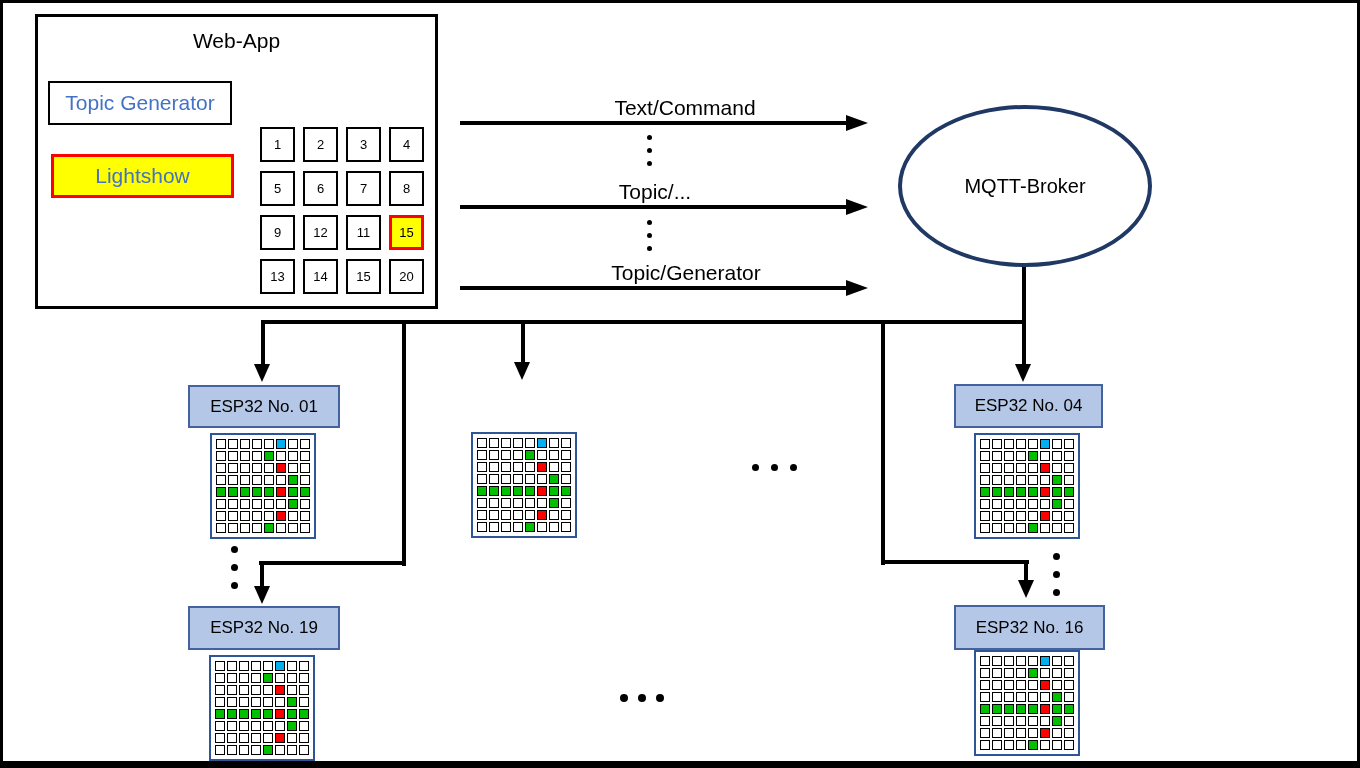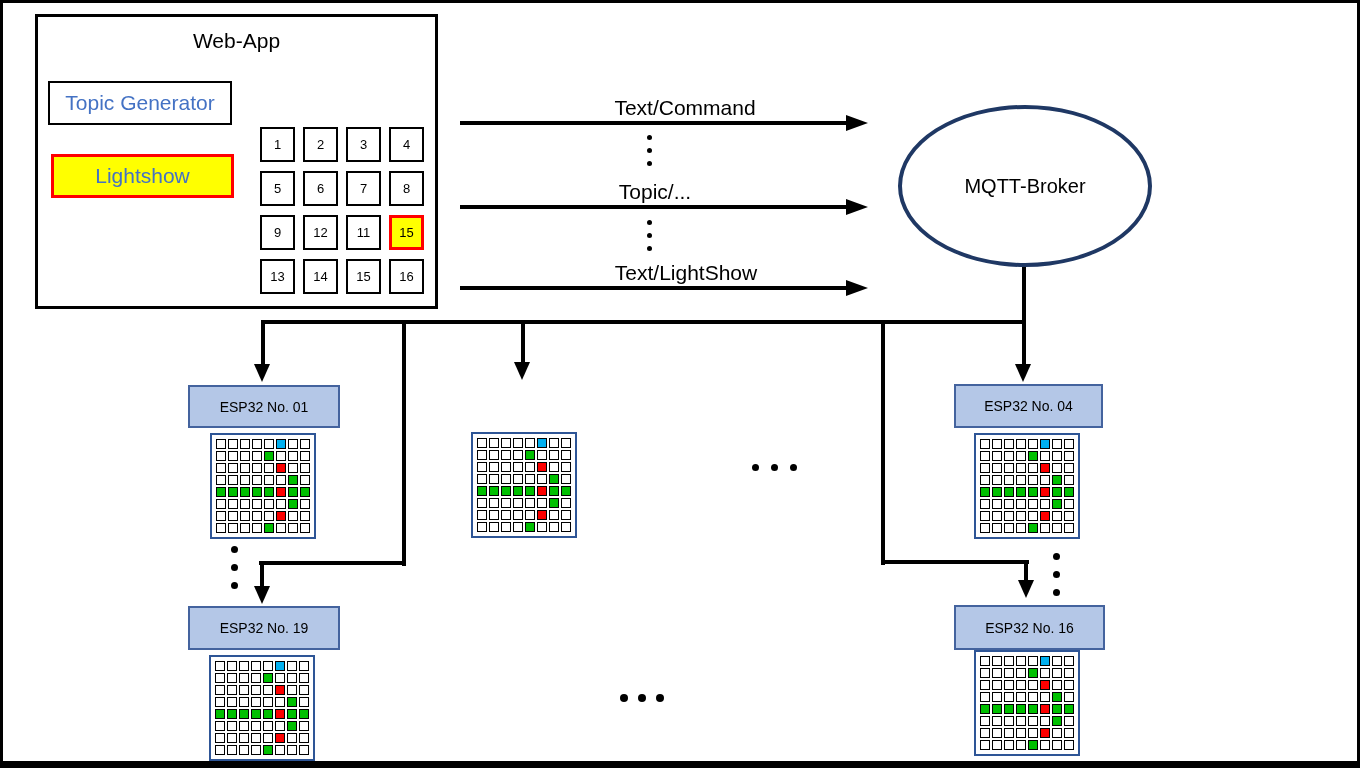--- a/index.html
+++ b/index.html
@@ -40,21 +40,21 @@
   .d7 { width:7px; height:7px; } .dotcol.big { gap:11px; } .dotrow.mid { gap:12px; }
   .d8 { width:8px; height:8px; } .dotrow.big { gap:10px; }
 
   
   .broker { position:absolute; left:898px; top:105px; width:254px; height:162px;
             border:4px solid #1F3864; border-radius:50%; background:#fff;
             display:flex; align-items:center; justify-content:center; font-size:20px; }
 
   
   .device-box { position:absolute; background:#B4C7E7; border:2px solid #44639E;
-                display:flex; align-items:center; justify-content:center; font-size:14px; }
+                display:flex; align-items:center; justify-content:center; font-size:17px; }
   .ledmatrix { position:absolute; background:#fff; border:2px solid #2E5596; padding:4px;
                display:grid; grid-template-columns:repeat(8,10px); gap:2px; }
   .px { width:10px; height:10px; border:1px solid #000; }
 </style>
 </head>
 <body>
 
 <div id="canvas">
   <div class="frame"></div>
 
@@ -71,21 +71,21 @@
         <div class="gcell">6</div>
         <div class="gcell">7</div>
         <div class="gcell">8</div>
         <div class="gcell">9</div>
         <div class="gcell">12</div>
         <div class="gcell">11</div>
         <div class="gcell active">15</div>
         <div class="gcell">13</div>
         <div class="gcell">14</div>
         <div class="gcell">15</div>
-        <div class="gcell">16</div>
+        <div class="gcell">20</div>
       </div>
   </div>
 
   <div class="topic-label" style="left:555px; top:96px; width:260px;">Text/Command</div>
   <div class="hl-line" style="left:460px; top:121px; width:388px;"></div>
   <div class="ah-right" style="left:846px; top:115px;"></div>
 
   <div class="dotcol small" style="left:647px; top:135px;">
     <div class="dot d4"></div>
       <div class="dot d4"></div>
@@ -95,21 +95,21 @@
   <div class="topic-label" style="left:540px; top:180px; width:230px;">Topic/...</div>
   <div class="hl-line" style="left:460px; top:205px; width:388px;"></div>
   <div class="ah-right" style="left:846px; top:199px;"></div>
 
   <div class="dotcol small" style="left:647px; top:220px;">
     <div class="dot d4"></div>
       <div class="dot d4"></div>
       <div class="dot d4"></div>
   </div>
 
-  <div class="topic-label" style="left:556px; top:261px; width:260px;">Text/LightShow</div>
+  <div class="topic-label" style="left:556px; top:261px; width:260px;">Topic/Generator</div>
   <div class="hl-line" style="left:460px; top:286px; width:388px;"></div>
   <div class="ah-right" style="left:846px; top:280px;"></div>
 
   <div class="broker">
     <span>MQTT-Broker</span>
   </div>
 
   <div class="vl-line" style="left:1022px; top:267px; height:97px;"></div>
   <div class="hl-line" style="left:261px; top:320px; width:765px;"></div>
 

